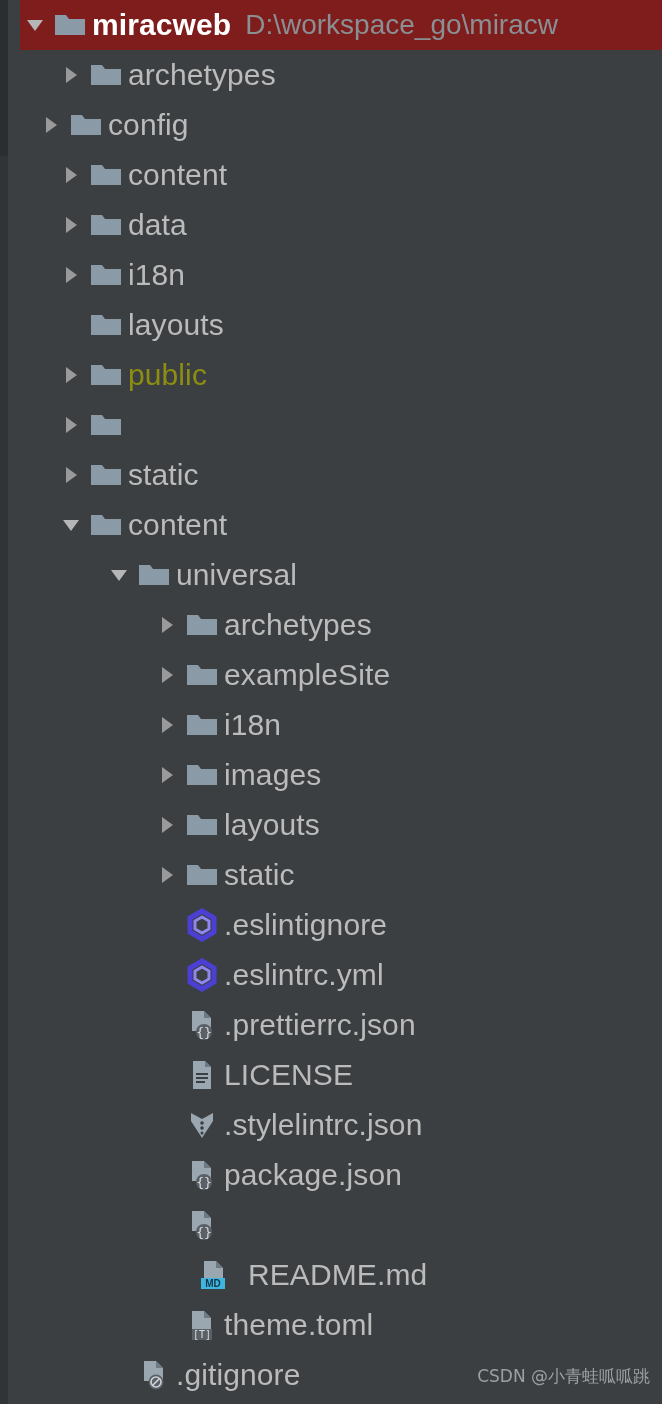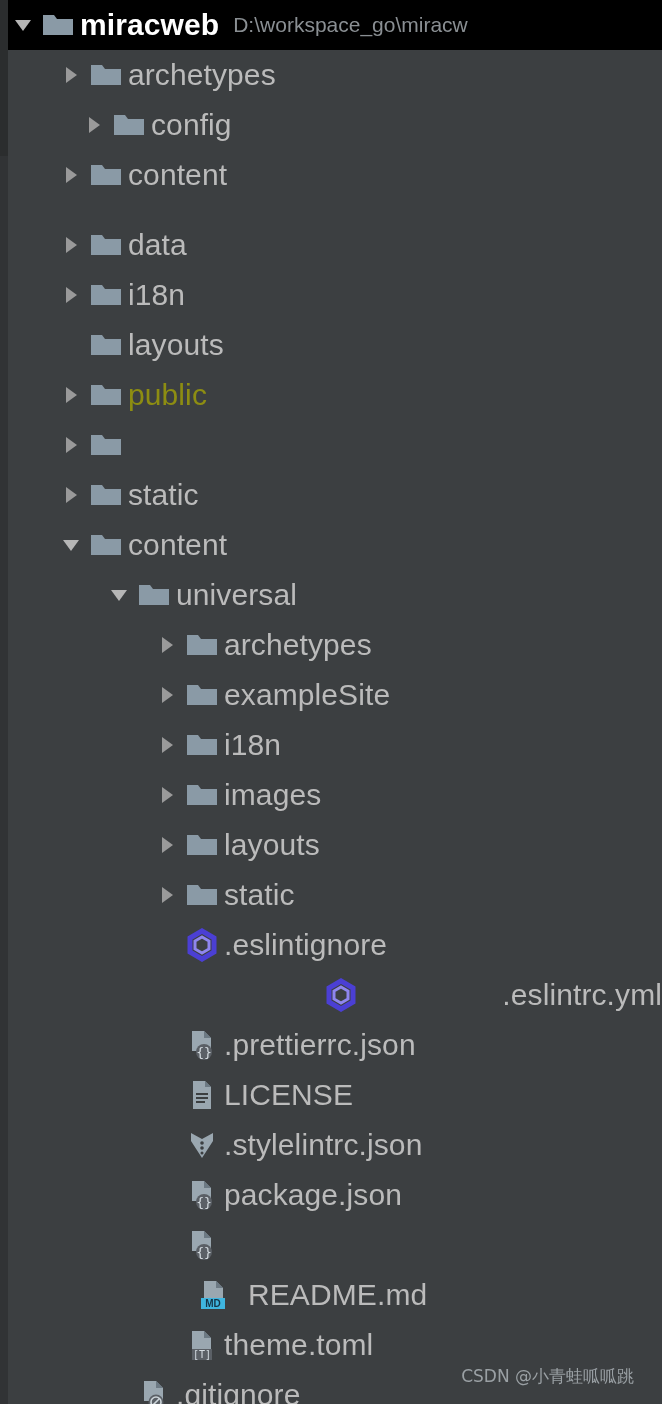--- a/index.html
+++ b/index.html
@@ -23,45 +23,45 @@
     position:absolute;left:8px;top:0;width:654px;height:1404px;
     overflow:hidden;
   }
   
   .row{
     height:50px;
     display:flex;align-items:center;
     white-space:nowrap;
     box-sizing:border-box;
   }
-  .row.selected{background:#000000;}
+  .row.selected{background:#7f1d1d;margin-left:12px;}
   .arrow{
     width:30px;min-width:30px;height:50px;
     display:flex;align-items:center;justify-content:center;
   }
   .arrow svg{display:block;}
   .icon{
     width:40px;min-width:40px;height:50px;
     display:flex;align-items:center;justify-content:center;
   }
   .icon svg{display:block;}
   .label{
     font-size:30px;
     color:#bbbbbb;
     letter-spacing:0.1px;
     padding-left:2px;
   }
   .label.root{color:#ffffff;font-weight:bold;}
   .label.ignored{color:#8d8d12;}
   .path{
-    font-size:21px;color:#8a8f93;padding-left:14px;
+    font-size:28px;color:#8a8f93;padding-left:14px;
   }
   
   #watermark{
-    position:absolute;right:28px;bottom:16px;
+    position:absolute;right:12px;bottom:16px;
     font-size:17px;color:#9aa0a4;
     font-family:"DejaVu Sans",sans-serif;
     pointer-events:none;
   }
 </style>
 </head>
 <body>
 
 <div id="gutter">
   <div id="scroll-thumb" style="top: 0px; height: 156px;"></div>
@@ -90,21 +90,21 @@
         </svg>
       </span>
       <span class="icon">
         <svg width="34" height="34" viewBox="0 0 34 34">
           <path d="M2 7 h11 l3 4 h16 v16 h-30 z" fill="#8a9aa6"></path>
           <rect x="2" y="11" width="30" height="16" fill="#8a9aa6"></rect>
         </svg>
       </span>
       <span class="label">archetypes</span>
     </div>
-    <div class="row" style="padding-left: 71px;">
+    <div class="row" style="padding-left: 28px;">
       <span class="arrow">
         <svg width="22" height="22" viewBox="0 0 22 22">
           <polygon points="6,3 6,19 17,11" fill="#9a9a9a"></polygon>
         </svg>
       </span>
       <span class="icon">
         <svg width="34" height="34" viewBox="0 0 34 34">
           <path d="M2 7 h11 l3 4 h16 v16 h-30 z" fill="#8a9aa6"></path>
           <rect x="2" y="11" width="30" height="16" fill="#8a9aa6"></rect>
         </svg>
@@ -118,21 +118,21 @@
         </svg>
       </span>
       <span class="icon">
         <svg width="34" height="34" viewBox="0 0 34 34">
           <path d="M2 7 h11 l3 4 h16 v16 h-30 z" fill="#8a9aa6"></path>
           <rect x="2" y="11" width="30" height="16" fill="#8a9aa6"></rect>
         </svg>
       </span>
       <span class="label">content</span>
     </div>
-    <div class="row" style="padding-left: 48px; margin-top: 20px;">
+    <div class="row" style="padding-left: 48px;">
       <span class="arrow">
         <svg width="22" height="22" viewBox="0 0 22 22">
           <polygon points="6,3 6,19 17,11" fill="#9a9a9a"></polygon>
         </svg>
       </span>
       <span class="icon">
         <svg width="34" height="34" viewBox="0 0 34 34">
           <path d="M2 7 h11 l3 4 h16 v16 h-30 z" fill="#8a9aa6"></path>
           <rect x="2" y="11" width="30" height="16" fill="#8a9aa6"></rect>
         </svg>
@@ -319,21 +319,21 @@
     <div class="row" style="padding-left: 144px;">
       <span class="arrow"></span>
       <span class="icon">
         <svg width="34" height="34" viewBox="0 0 34 34">
           <polygon points="17,3 29,10 29,24 17,31 5,24 5,10" fill="none" stroke="#4b3fd4" stroke-width="5"></polygon>
           <polygon points="17,9 24,13 24,21 17,25 10,21 10,13" fill="none" stroke="#8f86ef" stroke-width="3"></polygon>
         </svg>
       </span>
       <span class="label">.eslintignore</span>
     </div>
-    <div class="row" style="padding-left: 144px; justify-content: space-between;">
+    <div class="row" style="padding-left: 144px;">
       <span class="arrow"></span>
       <span class="icon">
         <svg width="34" height="34" viewBox="0 0 34 34">
           <polygon points="17,3 29,10 29,24 17,31 5,24 5,10" fill="none" stroke="#4b3fd4" stroke-width="5"></polygon>
           <polygon points="17,9 24,13 24,21 17,25 10,21 10,13" fill="none" stroke="#8f86ef" stroke-width="3"></polygon>
         </svg>
       </span>
       <span class="label">.eslintrc.yml</span>
     </div>
     <div class="row" style="padding-left: 144px;">

